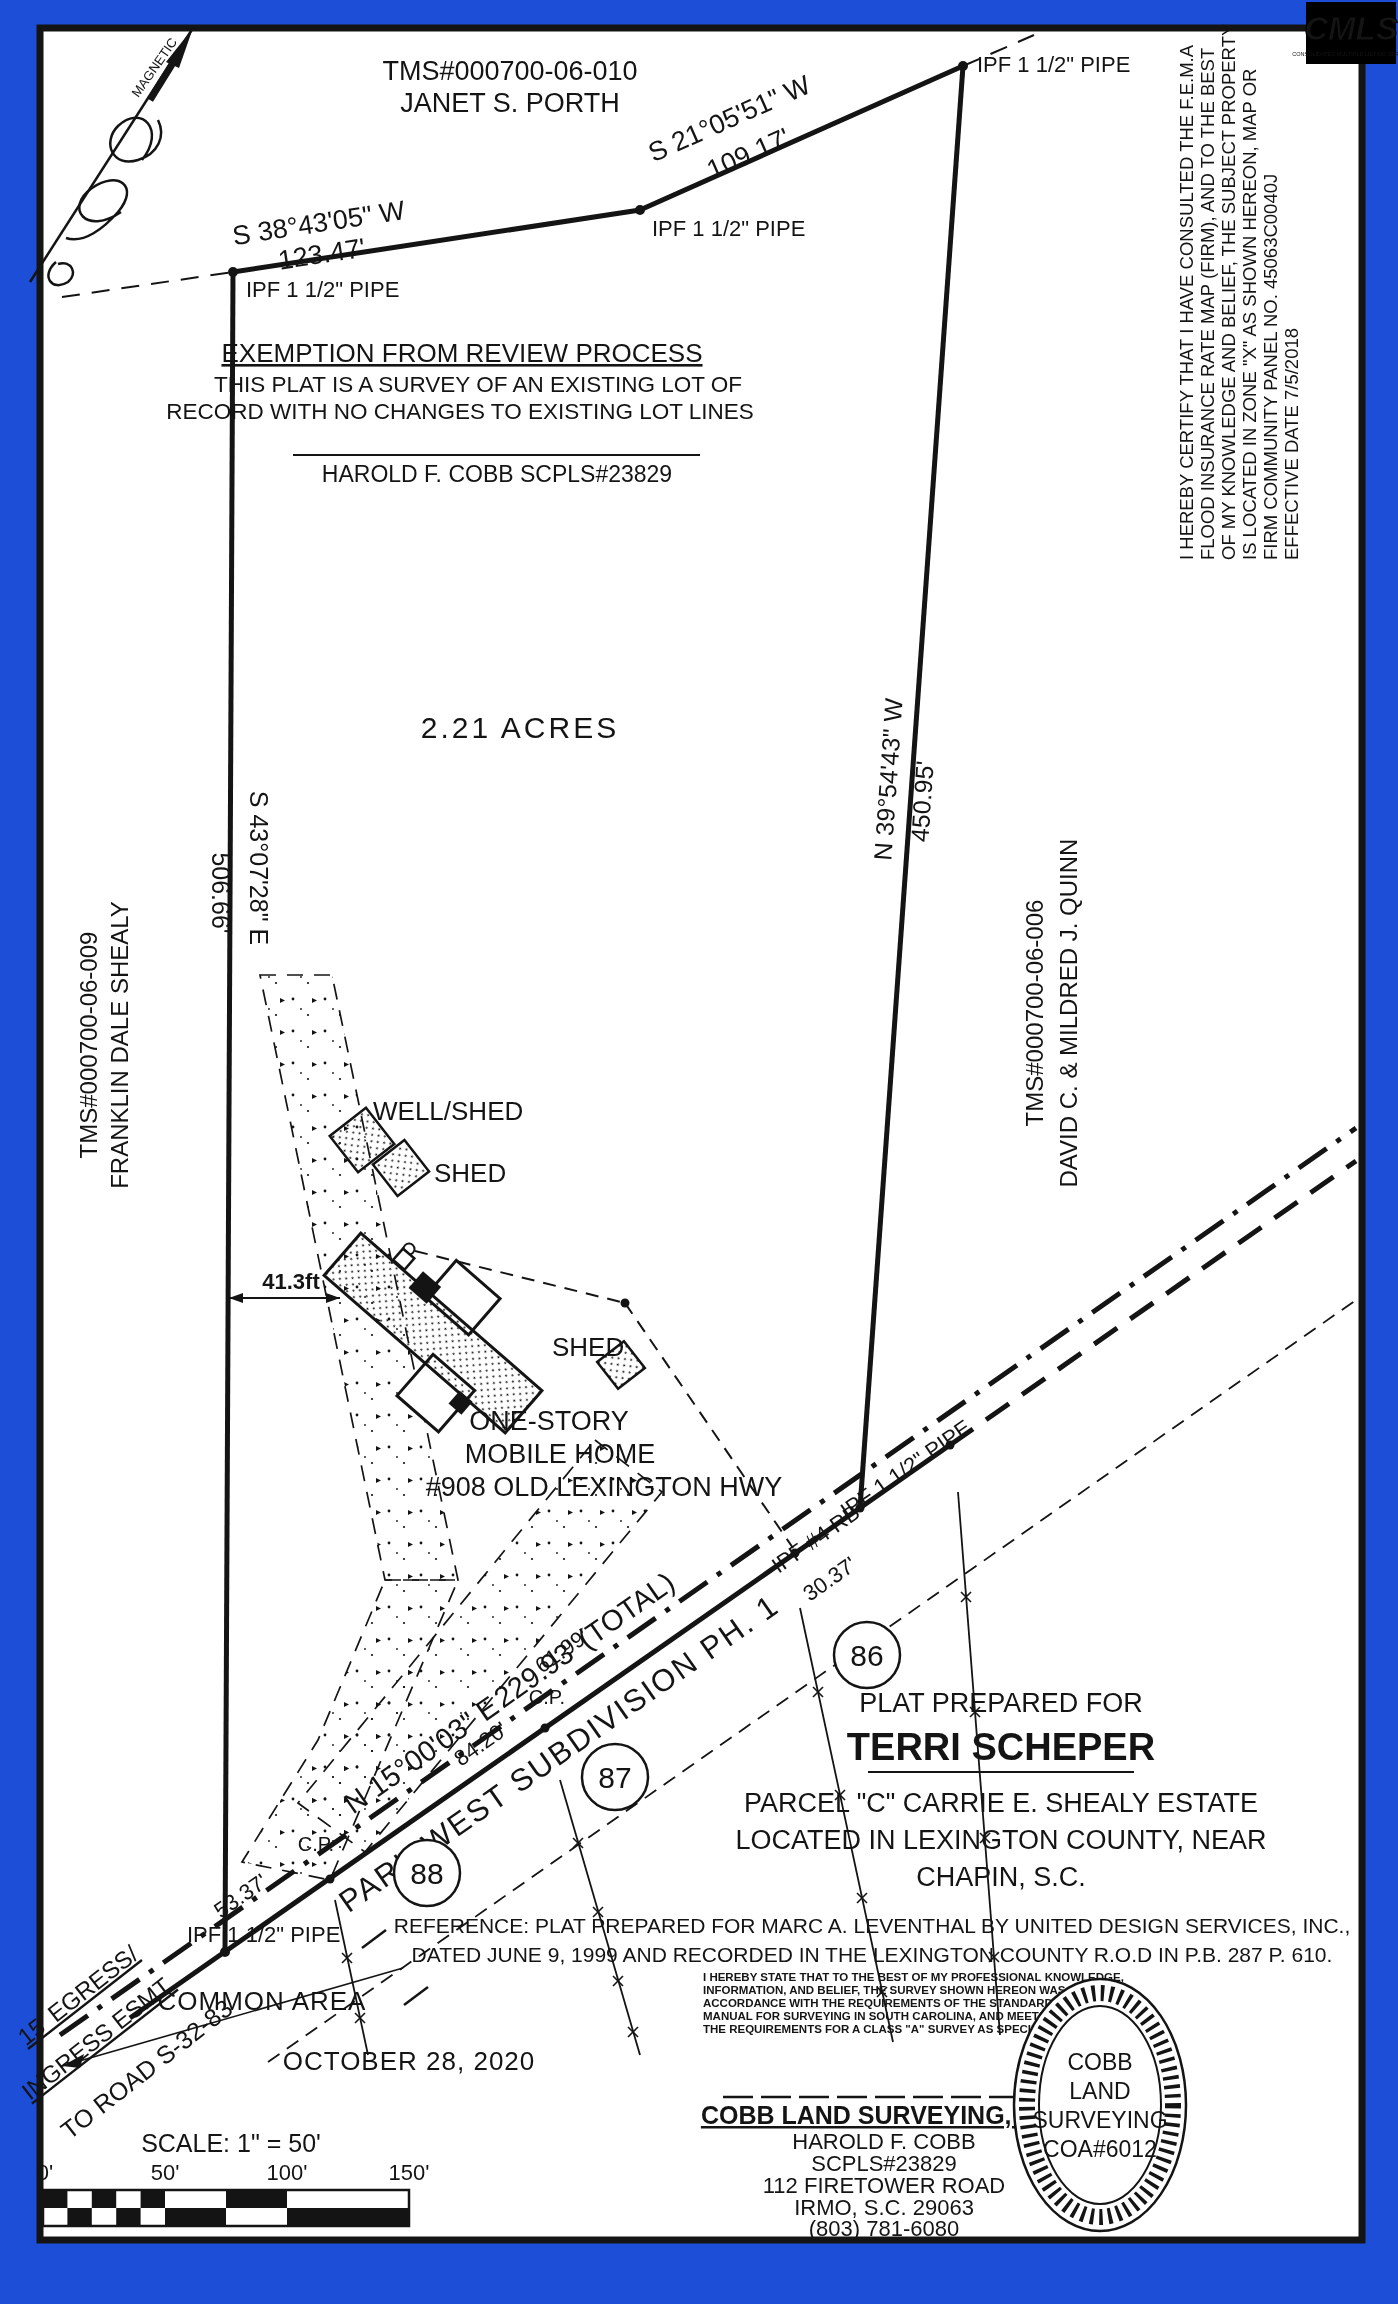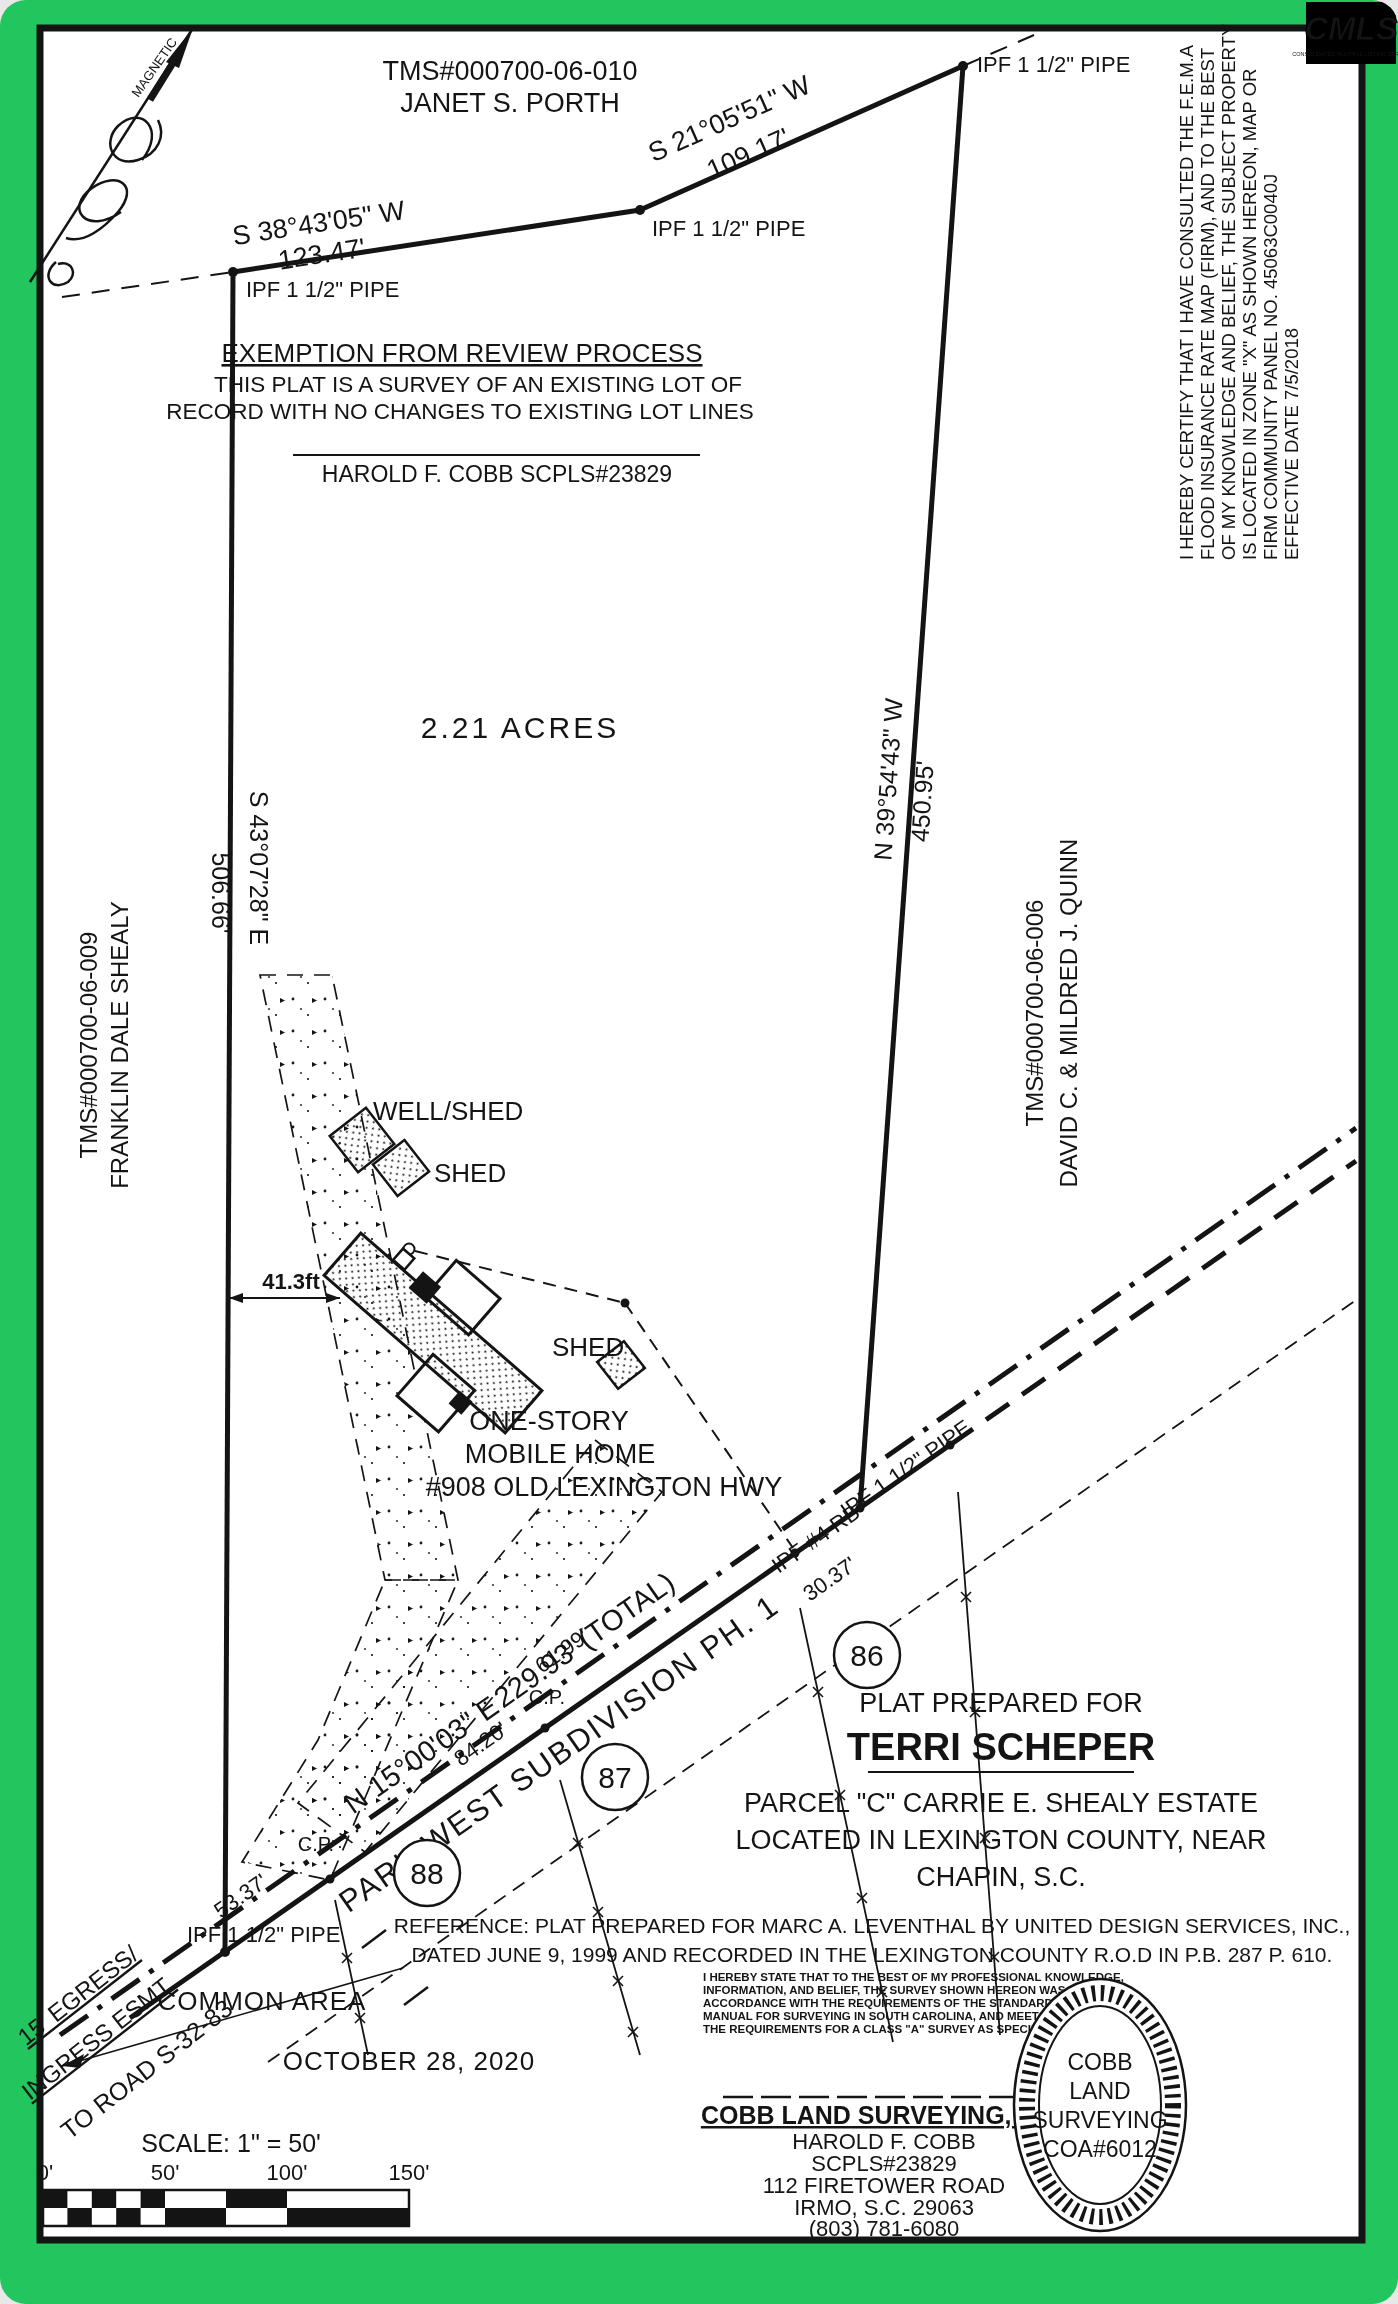--- a/index.html
+++ b/index.html
@@ -1,16 +1,16 @@
 <!DOCTYPE html>
 <html><head>
 <meta charset="utf-8">
 <style>
   html,body{margin:0;padding:0;background:#e8e8e8;}
-  #page{position:relative;width:1398px;height:2304px;background:#22c55e;overflow:hidden;border-radius:26px;}
+  #page{position:relative;width:1398px;height:2304px;background:#1d4ed8;overflow:hidden;}
   svg{position:absolute;left:0;top:0;}
   text{font-family:"Liberation Sans","DejaVu Sans",sans-serif;fill:#141414;}
   .ln{stroke:#141414;fill:none;}
   .heavy{stroke-width:5;}
   .thin{stroke-width:2;}
   .u{text-decoration:underline;}
 </style>
 </head>
 <body>
 

